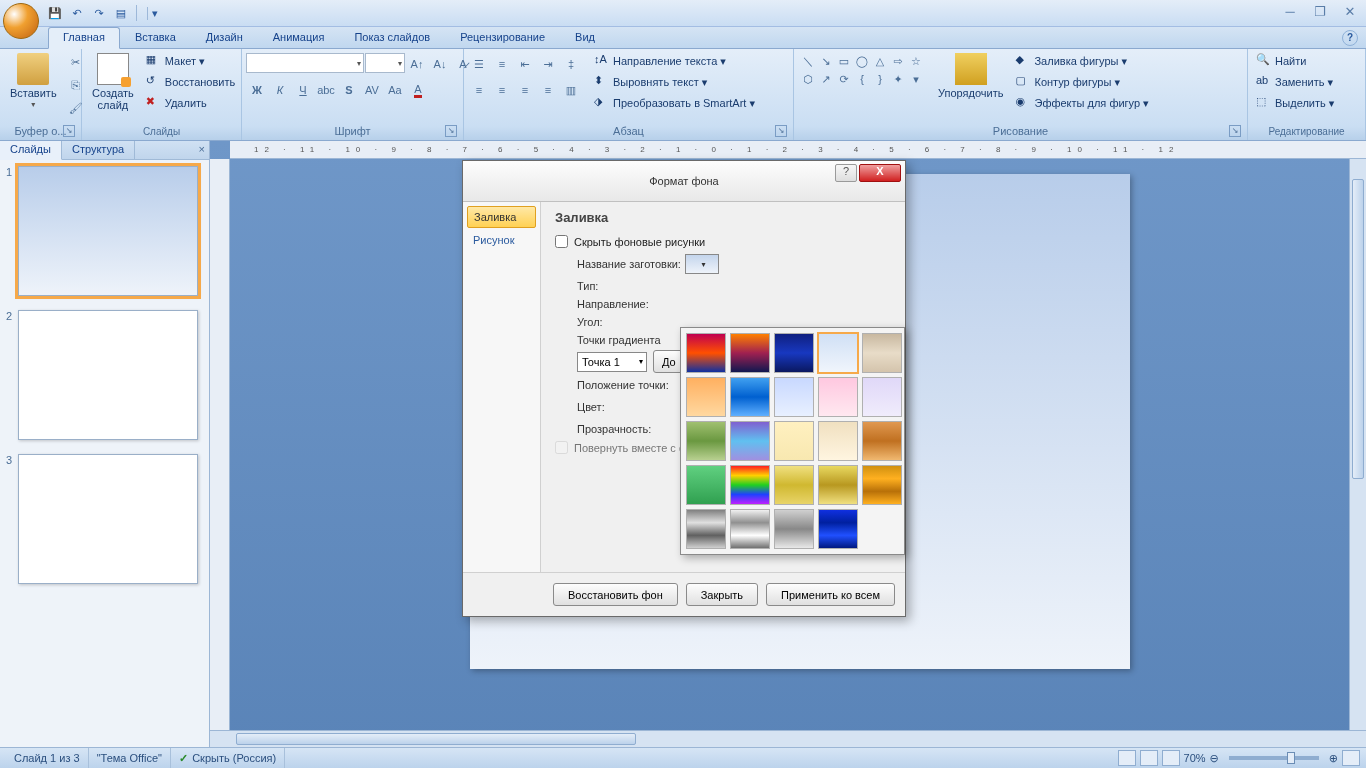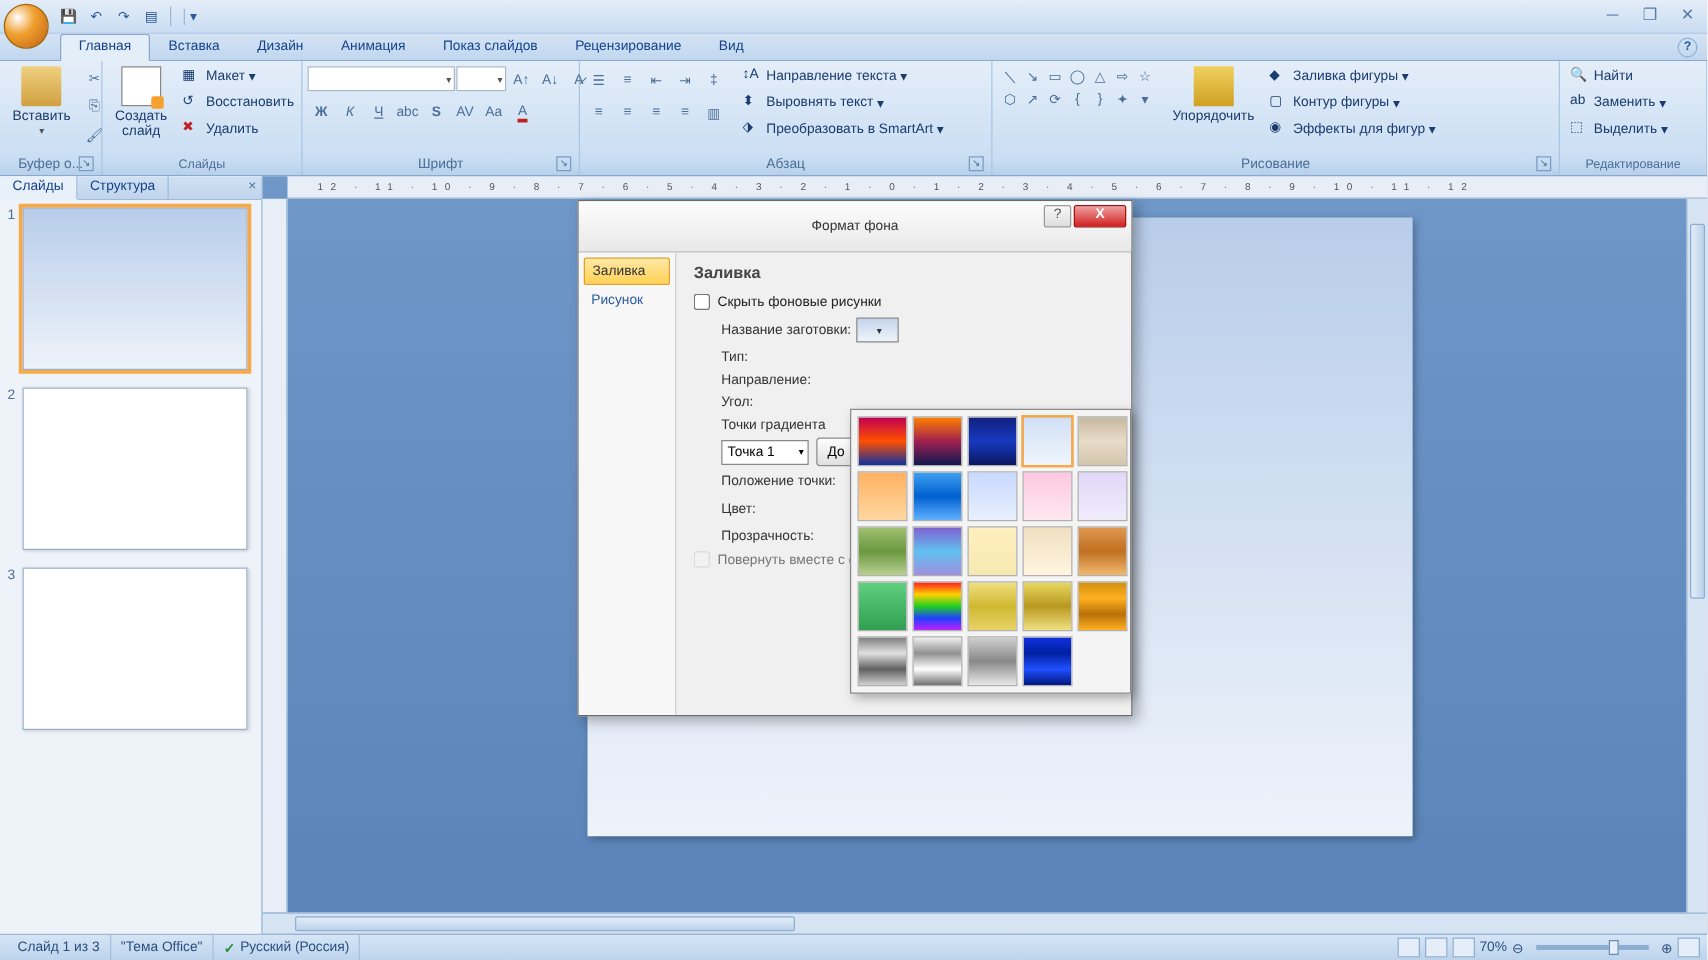--- a/index.html
+++ b/index.html
@@ -332,21 +332,21 @@
       <div style="width:17px"></div>
     </div>
   </div>
 </div>
 
 <div class="status-bar">
   <div class="status-seg">Слайд 1 из 3</div>
   <div class="status-seg">"Тема Office"</div>
   <div class="status-seg">
       <span class="check-icon">✓</span>
-      <span>Русский (Россия)</span>
+      <span>Скрыть (Россия)</span>
     </div>
   <div class="status-right">
     <span class="view-btn"></span>
     <span class="view-btn"></span>
     <span class="view-btn"></span>
     <span>70%</span>
     <span>⊖</span>
     <div class="zoom-slider">
         <div class="zoom-knob"></div>
       </div>
@@ -402,20 +402,25 @@
           <span class="preset-btn" style="background:#fff">◆</span>
         </div>
       <div class="field-row">
           <label>Прозрачность:</label>
         </div>
       <div class="check-row" style="opacity:0.6">
           <input type="checkbox" disabled="" style="">
           <span>Повернуть вместе с фигурой</span>
         </div>
     </div>
+  </div>
+  <div class="dlg-foot">
+    <button class="dlg-btn">Восстановить фон</button>
+    <button class="dlg-btn">Закрыть</button>
+    <button class="dlg-btn">Применить ко всем</button>
   </div>
 </div>
 
 <div class="preset-popup" id="preset-popup">
     <div class="swatch" style="background: linear-gradient(rgb(192, 0, 80), rgb(255, 80, 0), rgb(16, 48, 160));"></div>
     <div class="swatch" style="background: linear-gradient(rgb(255, 128, 0), rgb(160, 32, 80), rgb(16, 24, 80));"></div>
     <div class="swatch" style="background: linear-gradient(rgb(16, 32, 128), rgb(24, 56, 192), rgb(10, 24, 96));"></div>
     <div class="swatch sel" style="background: linear-gradient(rgb(208, 224, 245), rgb(240, 245, 252));"></div>
     <div class="swatch" style="background: linear-gradient(rgb(200, 184, 160), rgb(232, 220, 200), rgb(212, 196, 172));"></div>
     <div class="swatch" style="background: linear-gradient(rgb(255, 176, 96), rgb(255, 216, 160));"></div>

